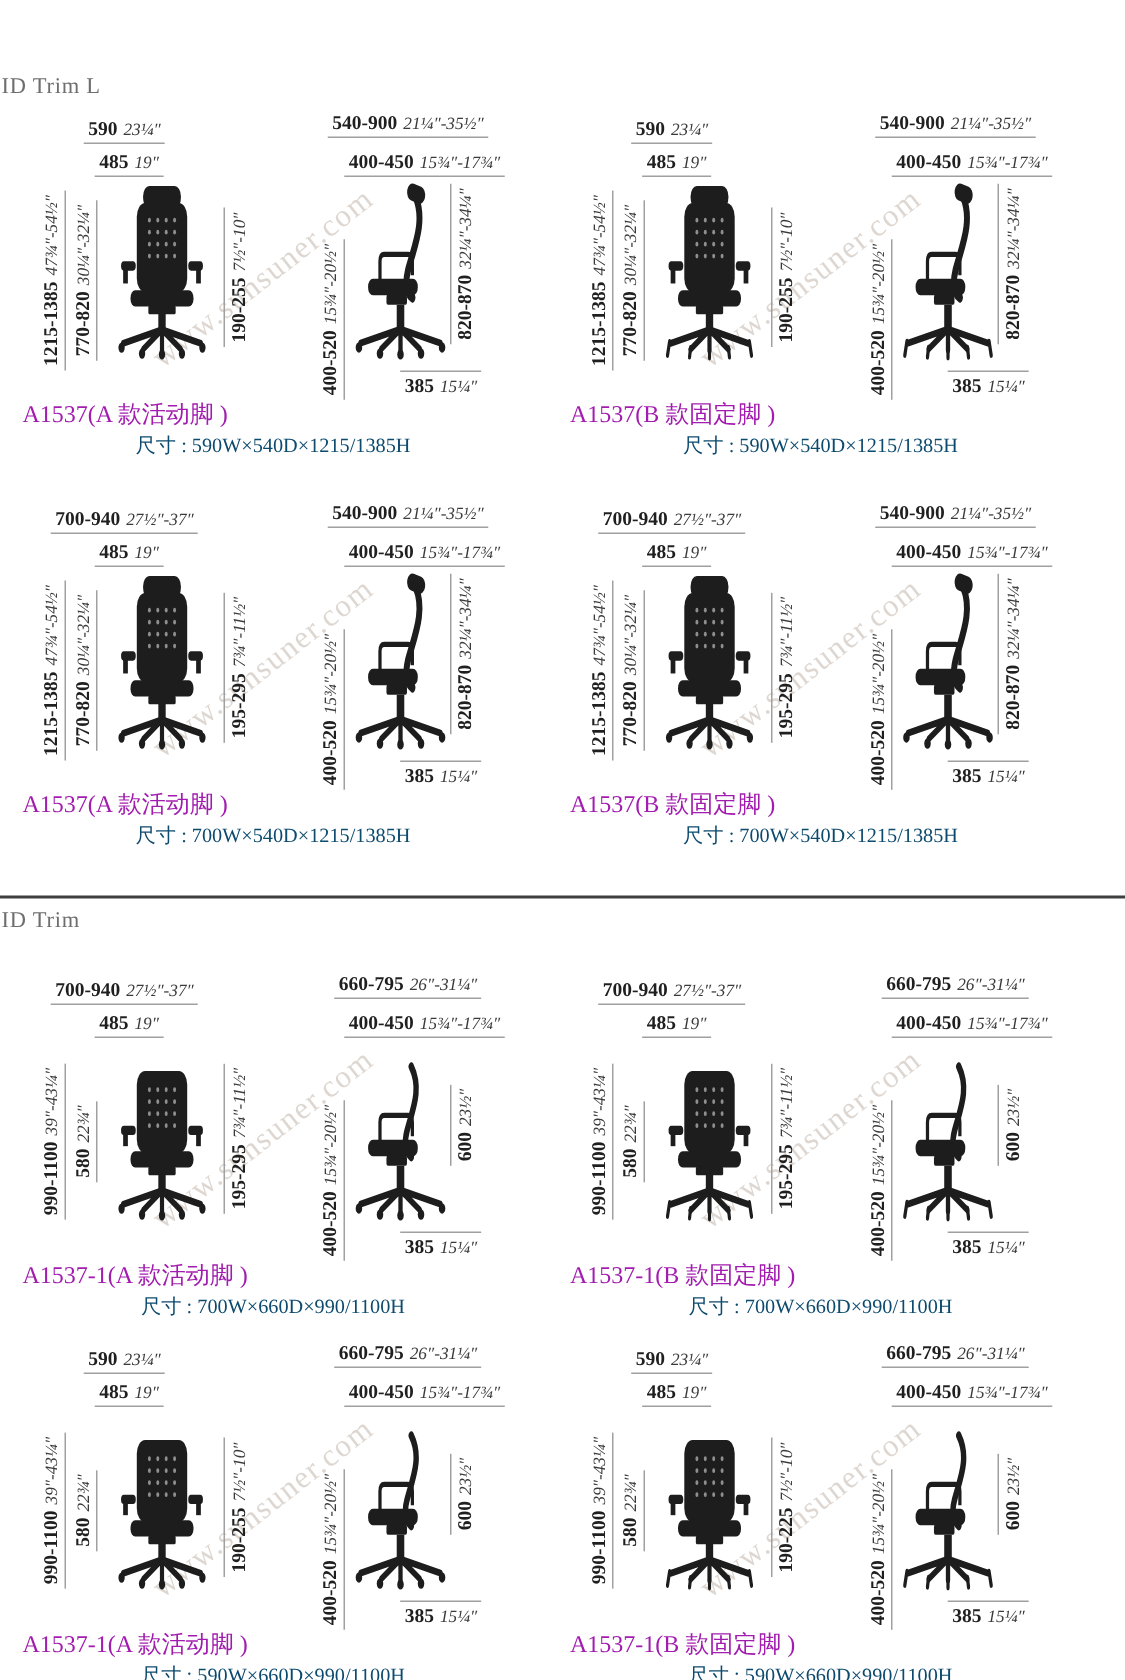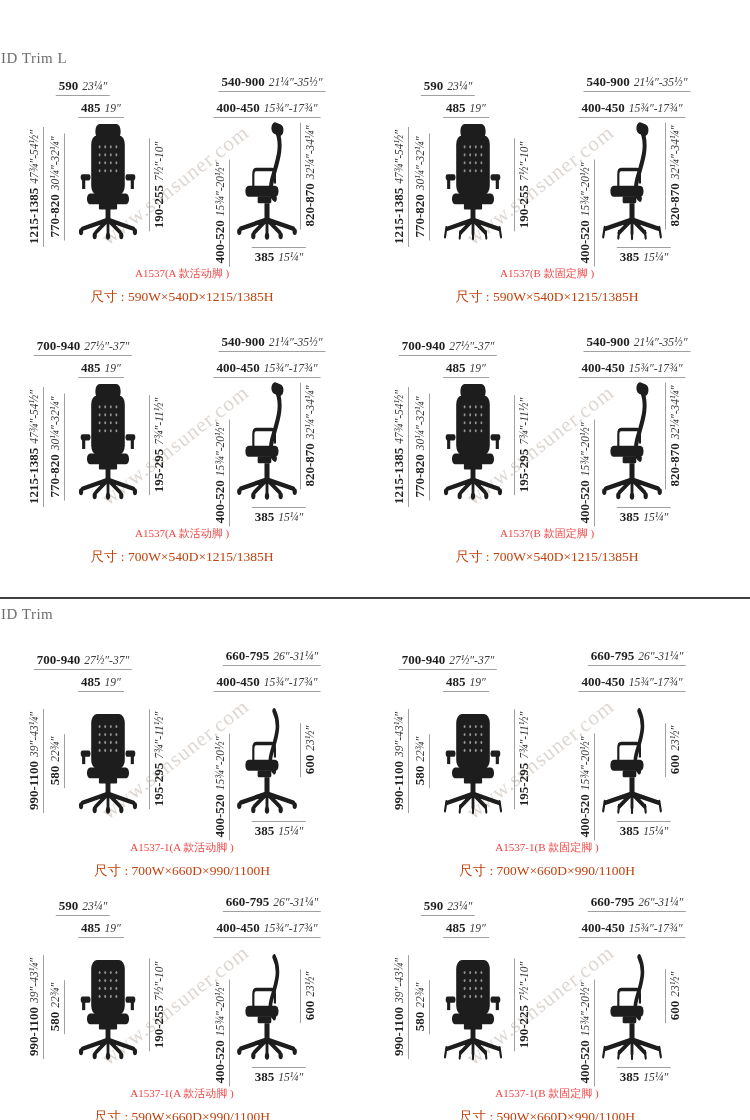--- a/index.html
+++ b/index.html
@@ -12,34 +12,34 @@
   .pos-2{left:15px;top:296px}.pos-3{left:380px;top:296px}
   .pos-4{left:15px;top:610px}.pos-5{left:380px;top:610px}
   .pos-6{left:15px;top:856px}.pos-7{left:380px;top:856px}
   .dim{position:absolute;display:flex;align-items:baseline;gap:4px;white-space:nowrap;
        border-bottom:1px solid #a0a0a0;padding:0 3px 1px 3px;transform:translate(-50%,-50%);z-index:3;}
   .dim.v{transform:translate(-50%,-50%) rotate(-90deg);}
   .dim.lt{border-bottom:none;border-top:1px solid #a0a0a0;padding:1px 3px 0 3px;}
   .mm{font-weight:700;font-size:13px;color:#1f1f1f;}
   .in{font-style:italic;font-size:11.5px;color:#3a3a3a;}
   .f-t1{left:68px;top:7px}
-  .f-t2{left:86px;top:29px}
+  .f-t2{left:71px;top:29px}
   .f-l1{left:20px;top:107px}
   .f-l2{left:41px;top:107px}
   .f-r{left:143px;top:105px}
   .s-t1{left:257px;top:3px}
-  .s-t2{left:252px;top:29px}
+  .s-t2{left:268px;top:29px}
   .s-l{left:206px;top:133px}
   .s-r{left:294px;top:96px}
-  .s-b{left:264px;top:176px}
+  .s-b{left:279px;top:176px}
   svg.chair{position:absolute;overflow:visible;z-index:2;}
   .f-chair{left:58px;top:44px;width:70px;height:114px;}
   .s-chair{left:216px;top:42px;width:72px;height:116px;}
-  .cap1{position:absolute;left:0;top:186px;width:334px;text-align:center;font-size:11px;color:#ef4444;z-index:3;}
-  .cap2{position:absolute;left:0;top:208px;width:334px;text-align:center;font-size:13.5px;color:#c2410c;z-index:3;}
+  .cap1{position:absolute;left:0;top:186px;width:334px;text-align:left;font-size:16px;color:#a21caf;z-index:3;}
+  .cap2{position:absolute;left:0;top:208px;width:334px;text-align:center;font-size:13.5px;color:#0c4a6e;z-index:3;}
   .wm{position:absolute;left:20px;top:30px;width:280px;height:150px;display:flex;align-items:center;justify-content:center;
       transform:rotate(-38deg);color:rgba(200,189,178,0.6);font-size:21px;letter-spacing:1px;z-index:1;pointer-events:none;}
   #defs{position:absolute;width:0;height:0;}
 </style>
 </head>
 <body>
 
 <div id="sheet">
   <svg id="defs" aria-hidden="true">
     <defs>

